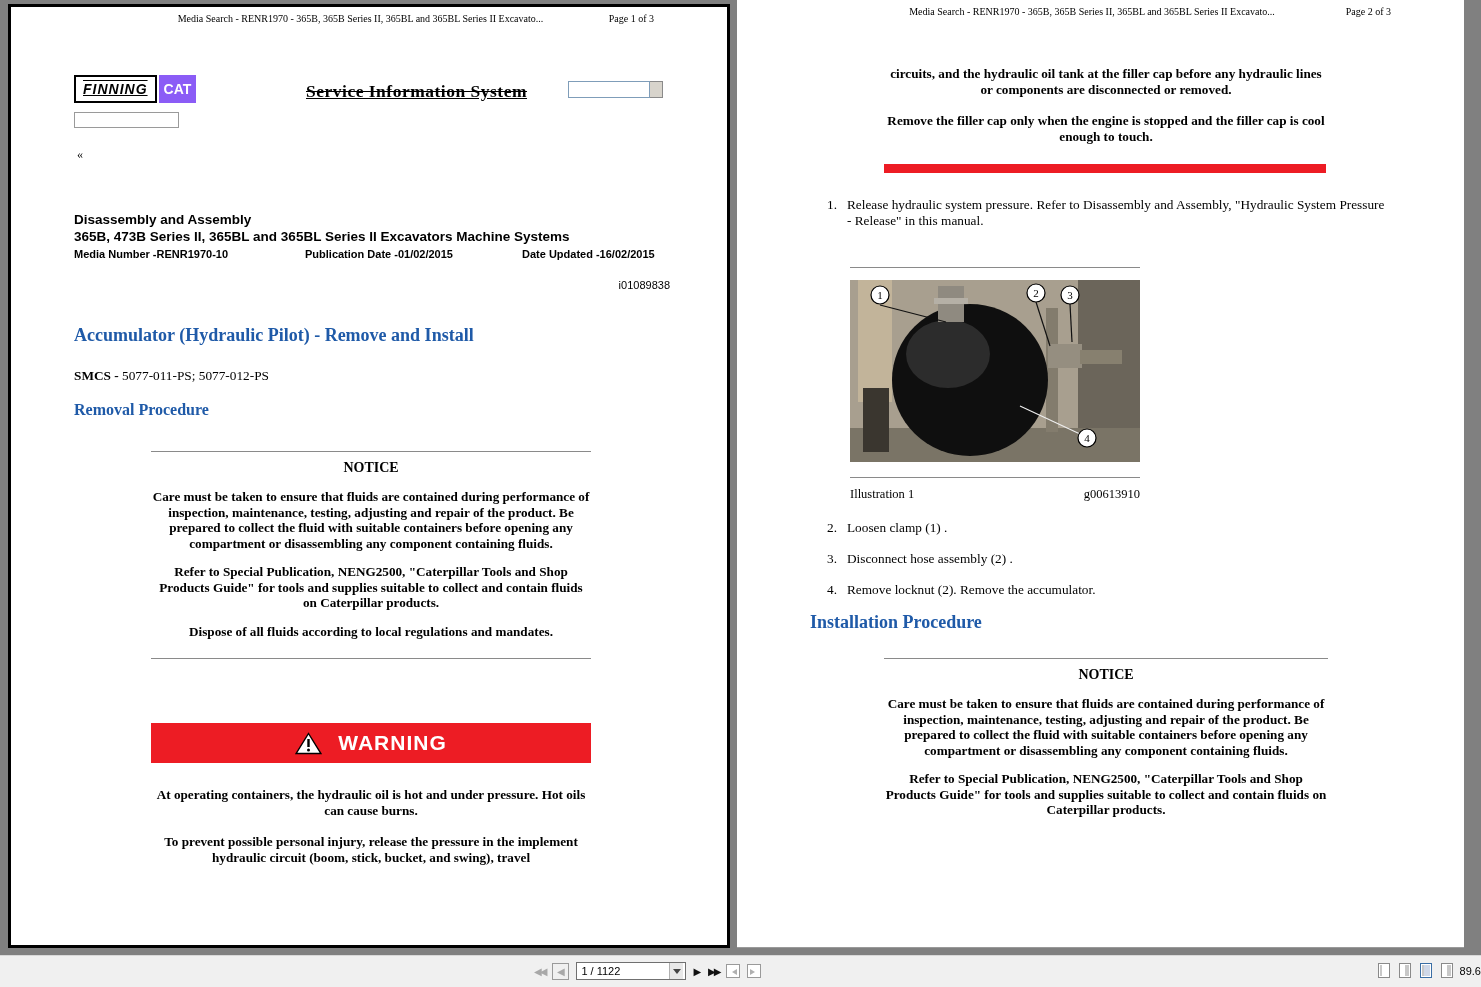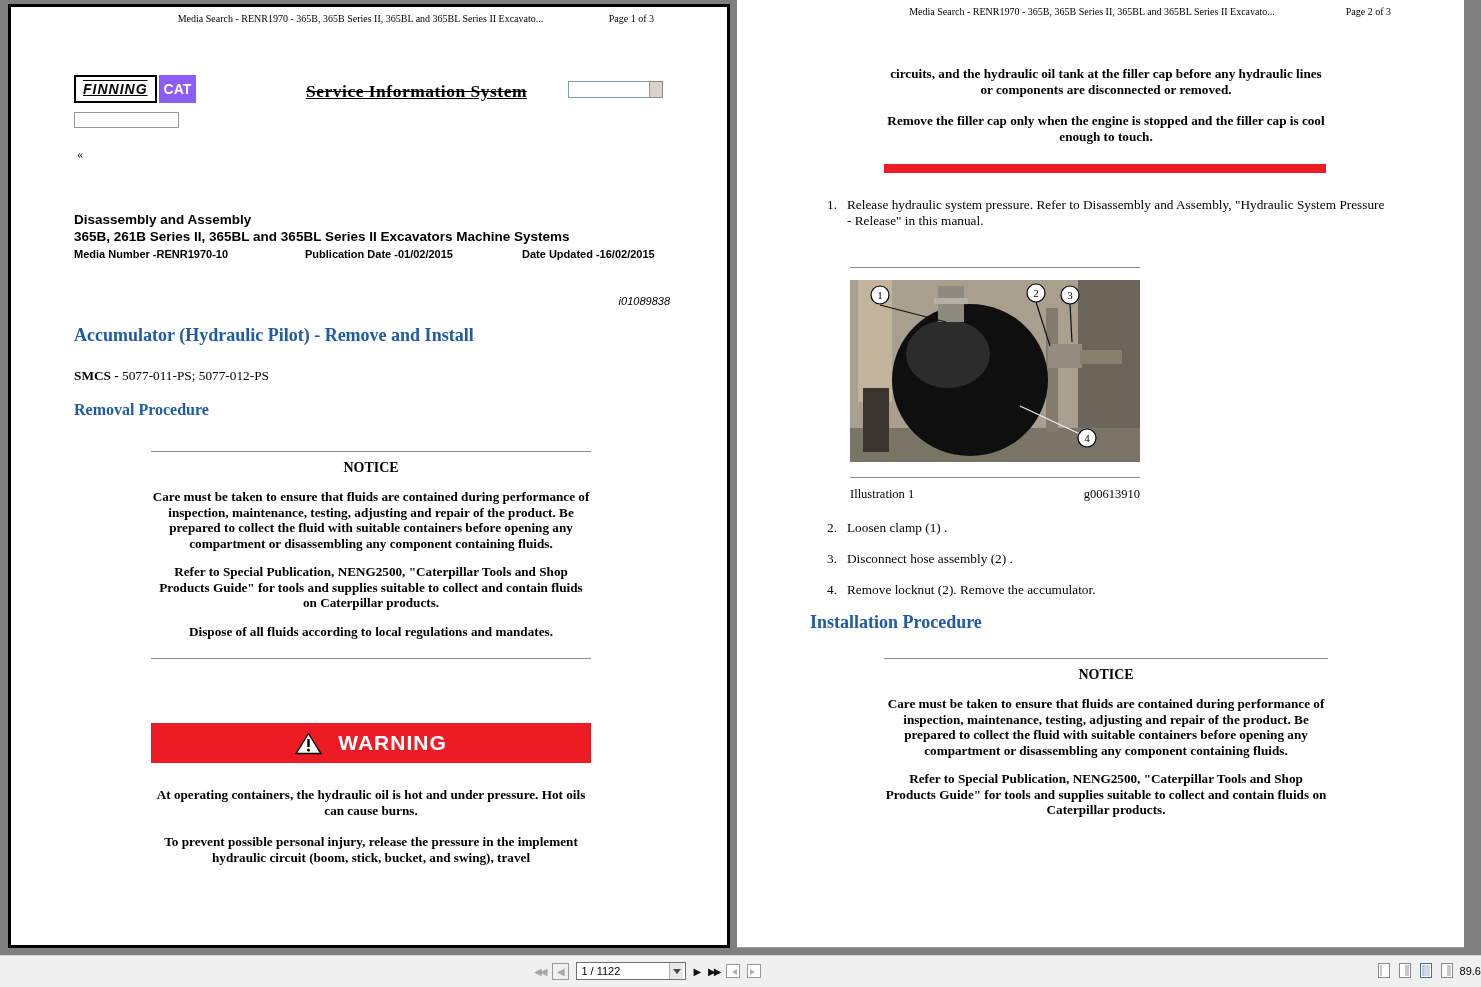--- a/index.html
+++ b/index.html
@@ -29,21 +29,21 @@
                border:1px solid #9a9a9a; font-size:11px; padding:0 2px; }
   .back-glyph { position:absolute; top:140px; left:66px; font-size:12px; }
 
   .doc-title1 { position:absolute; top:205px; left:63px; font-family:"Liberation Sans",sans-serif;
                 font-weight:bold; font-size:13.5px; }
   .doc-title2 { position:absolute; top:222px; left:63px; font-family:"Liberation Sans",sans-serif;
                 font-weight:bold; font-size:13.5px; }
   .meta-row { position:absolute; top:241px; left:63px; right:55px; display:flex;
               font-family:"Liberation Sans",sans-serif; font-weight:bold; font-size:11px; }
   .meta-row .m1 { flex:0 0 231px; } .meta-row .m2 { flex:0 0 217px; }
-  .doc-id { position:absolute; top:288px; right:57px; font-family:"Liberation Sans",sans-serif; font-size:11px;font-style:italic; }
+  .doc-id { position:absolute; top:272px; right:57px; font-family:"Liberation Sans",sans-serif; font-size:11px; }
 
   .section-title { position:absolute; top:318px; left:63px; font-size:18px; font-weight:bold; color:#1f5aa8; }
   .smcs-line { position:absolute; top:361px; left:63px; font-size:13.3px; }
   .smcs-line .lbl { font-weight:bold; }
   .removal-heading { position:absolute; top:394px; left:63px; font-size:16px; font-weight:bold; color:#1f5aa8; }
 
   .nrule { border:0; border-top:1px solid #8a8a8a; height:0; }
   .notice-block { position:absolute; top:444px; left:140px; width:440px; }
   .notice-title { text-align:center; font-weight:bold; font-size:14px; margin-top:8px; }
   .bp { font-weight:bold; font-size:13.2px; line-height:1.18; text-align:center; }
@@ -122,21 +122,21 @@
   <div class="search-wrap">
     <input class="search-input" value="" style="">
     <span class="search-btn"></span>
   </div>
 
   <input class="nav-input" value="" style="">
 
   <div class="back-glyph">«</div>
 
   <div class="doc-title1">Disassembly and Assembly</div>
-  <div class="doc-title2">365B, 261B Series II, 365BL and 365BL Series II Excavators Machine Systems</div>
+  <div class="doc-title2">365B, 473B Series II, 365BL and 365BL Series II Excavators Machine Systems</div>
 
   <div class="meta-row">
     <span class="m1">Media Number -RENR1970-10</span>
     <span class="m2">Publication Date -01/02/2015</span>
     <span class="m3">Date Updated -16/02/2015</span>
   </div>
 
   <div class="doc-id">i01089838</div>
 
   <div class="section-title">Accumulator (Hydraulic Pilot) - Remove and Install</div>

